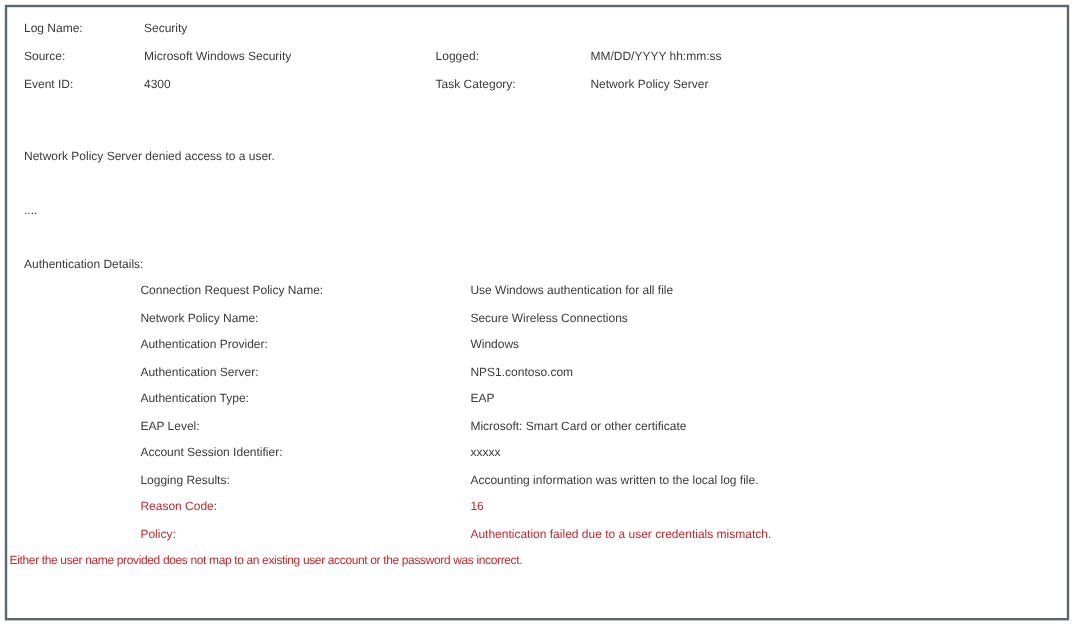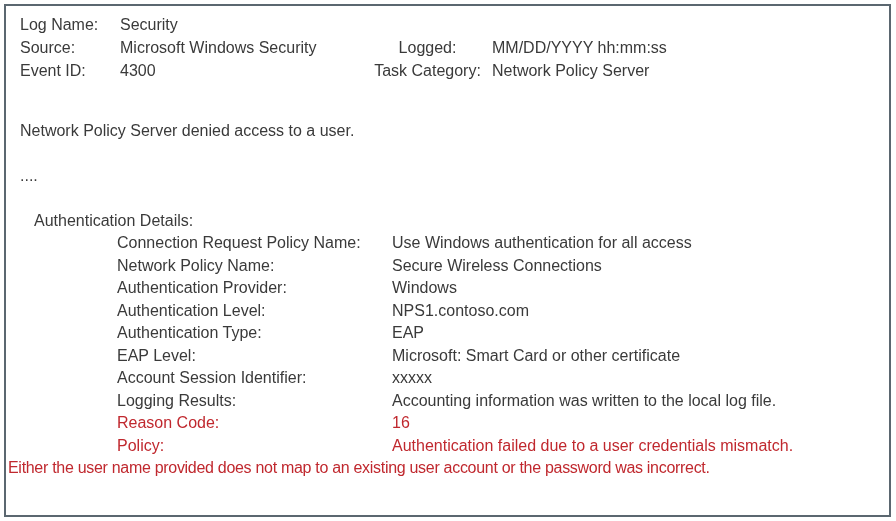--- a/index.html
+++ b/index.html
@@ -19,32 +19,32 @@
   .frame {
     position: absolute;
     top: 4px;
     left: 4px;
     right: 5px;
     bottom: 4px;
     border: 2px solid #5b6770;
     box-sizing: border-box;
     padding: 7px 12px 0 14px;
     color: #3a3a3a;
-    font-size: 16px;
+    font-size: 10px;
     line-height: 23px;
     white-space: nowrap;
   }
   .hrow { line-height: 23px; }
   .hlabel  { display: inline-block; vertical-align: top; width: 100px; }
   .hvalue  { display: inline-block; vertical-align: top; width: 243px; }
-  .hlabel2 { display: inline-block; vertical-align: top; width: 129px; text-align: center; }
+  .hlabel2 { display: inline-block; vertical-align: top; width: 129px; }
   .hvalue2 { display: inline-block; vertical-align: top; }
   .message { margin-top: 37px; }
   .ellipsis { margin-top: 22px; }
-  .section-title { margin-top: 22px; margin-left: 14px; }
+  .section-title { margin-top: 22px; }
   .drow { line-height: 22.5px; }
   .dlabel { display: inline-block; vertical-align: top; margin-left: 97px; width: 275px; }
   .dvalue { display: inline-block; vertical-align: top; }
   .red { color: #c0282e; }
   .footer-note {
     margin-left: -12px;
     line-height: 22.5px;
     letter-spacing: -0.3px;
   }
 </style>
@@ -65,30 +65,30 @@
         <span class="hlabel">Event ID:</span><span class="hvalue">4300</span><span class="hlabel2">Task Category:</span><span class="hvalue2">Network Policy Server</span>
       </div>
     </div>
 
     <div class="message">Network Policy Server denied access to a user.</div>
     <div class="ellipsis">....</div>
     <div class="section-title">Authentication Details:</div>
 
     <div class="details">
       <div class="drow">
-        <span class="dlabel">Connection Request Policy Name:</span><span class="dvalue">Use Windows authentication for all access</span>
+        <span class="dlabel">Connection Request Policy Name:</span><span class="dvalue">Use Windows authentication for all file</span>
       </div>
       <div class="drow">
         <span class="dlabel">Network Policy Name:</span><span class="dvalue">Secure Wireless Connections</span>
       </div>
       <div class="drow">
         <span class="dlabel">Authentication Provider:</span><span class="dvalue">Windows</span>
       </div>
       <div class="drow">
-        <span class="dlabel">Authentication Level:</span><span class="dvalue">NPS1.contoso.com</span>
+        <span class="dlabel">Authentication Server:</span><span class="dvalue">NPS1.contoso.com</span>
       </div>
       <div class="drow">
         <span class="dlabel">Authentication Type:</span><span class="dvalue">EAP</span>
       </div>
       <div class="drow">
         <span class="dlabel">EAP Level:</span><span class="dvalue">Microsoft: Smart Card or other certificate</span>
       </div>
       <div class="drow">
         <span class="dlabel">Account Session Identifier:</span><span class="dvalue">xxxxx</span>
       </div>

